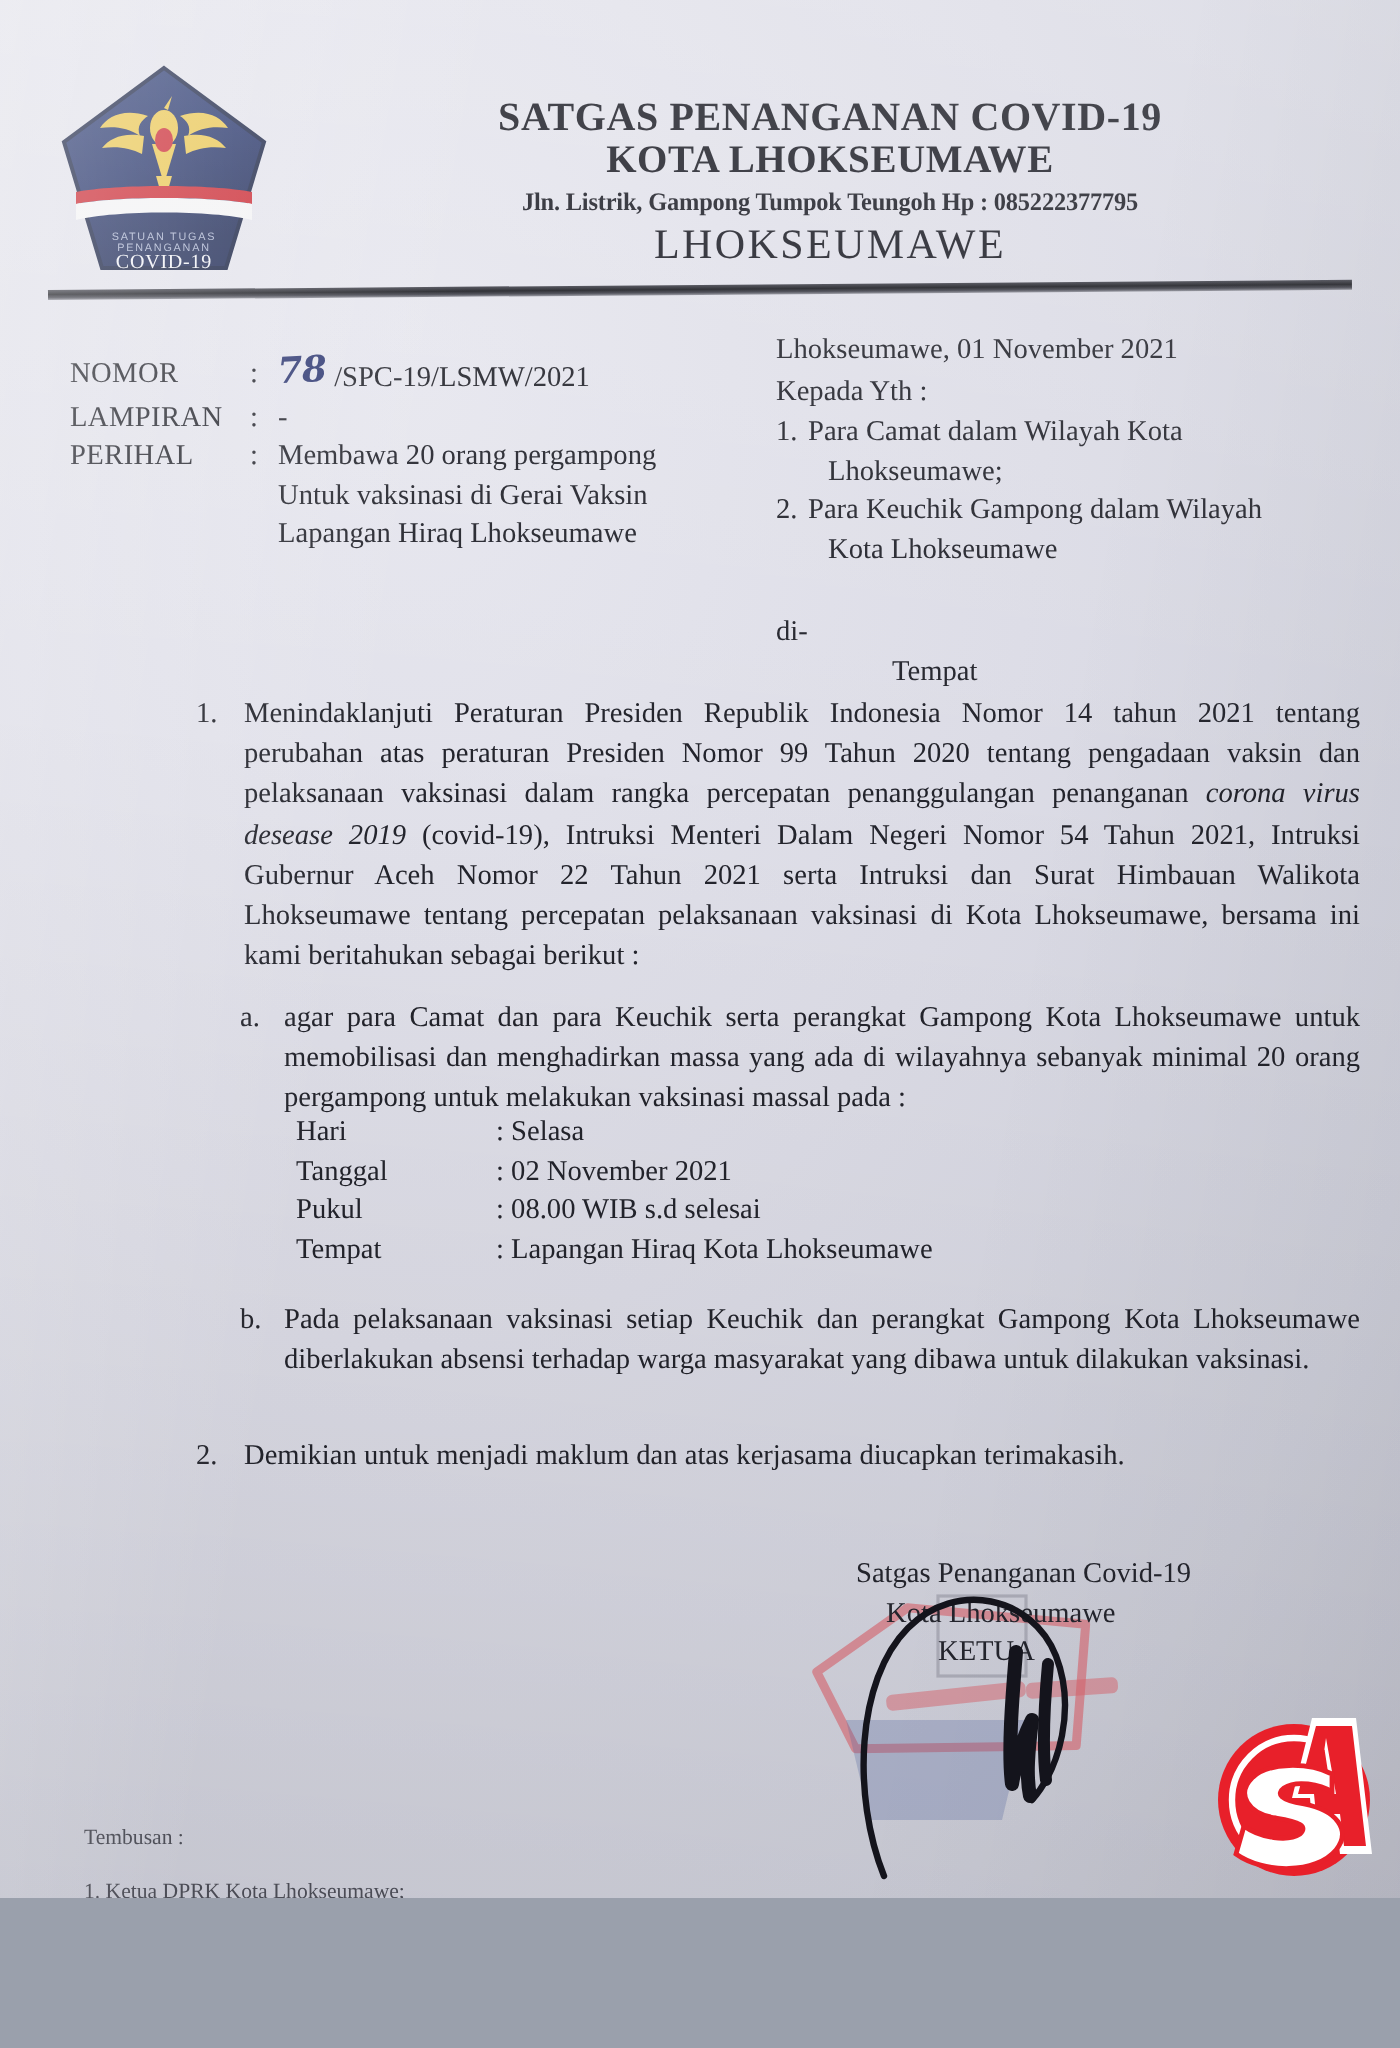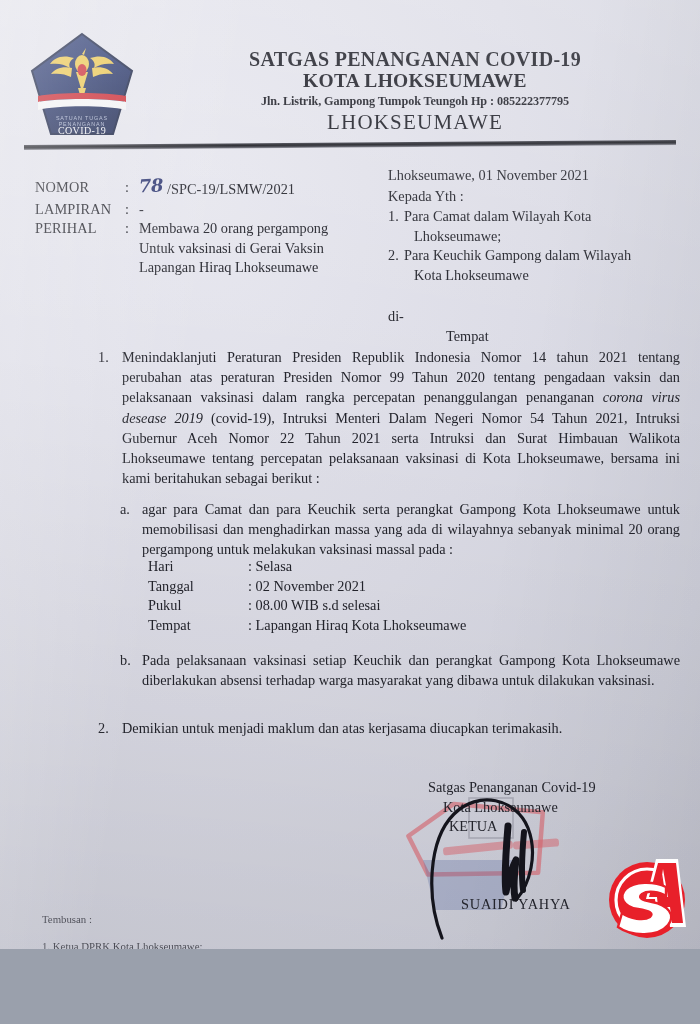--- a/index.html
+++ b/index.html
@@ -199,21 +199,21 @@
     left: 425px;
     top: 778px;
     width: 260px;
     font-size: 14.3px;
     line-height: 19.5px;
     text-align: left;
     z-index: 4;
   }
   .sig-l1 { margin-left: 3px; }
   .sig-l2 { margin-left: 18px; }
-  .sig-l3 { margin-left: 24px; }
+  .sig-l3 { margin-left: 44px; }
   .sig-name {
     margin-top: 58px;
     margin-left: 36px;
     letter-spacing: 0.8px;
   }
 
   
   .stamp-wrap {
     position: absolute;
     left: 395px;
@@ -420,21 +420,20 @@
       <g opacity="0.35" fill="none" stroke="#6a6a78" stroke-width="1.6">
         <rect x="74" y="16" width="44" height="40"></rect>
       </g>
     </svg>
   </div>
 
   <div class="signature">
     <div class="sig-l1">Satgas Penanganan Covid-19</div>
     <div class="sig-l2">Kota Lhokseumawe</div>
     <div class="sig-l3">KETUA</div>
-    <div class="sig-name">SUAIDI YAHYA</div>
   </div>
 
   <div class="ink-wrap">
     <svg viewBox="0 0 180 160" xmlns="http://www.w3.org/2000/svg">
       <g fill="none" stroke="#14141c" stroke-linecap="round" stroke-linejoin="round">
         <path d="M22 150 C6 110 8 52 34 26 C58 2 96 10 108 40 C118 66 110 96 96 112" stroke-width="3.2"></path>
         <path d="M88 38 C86 62 84 88 86 104 C88 92 92 80 96 72 C94 88 93 100 95 110" stroke-width="7"></path>
         <path d="M104 44 C102 66 101 86 103 102" stroke-width="6"></path>
       </g>
     </svg>

